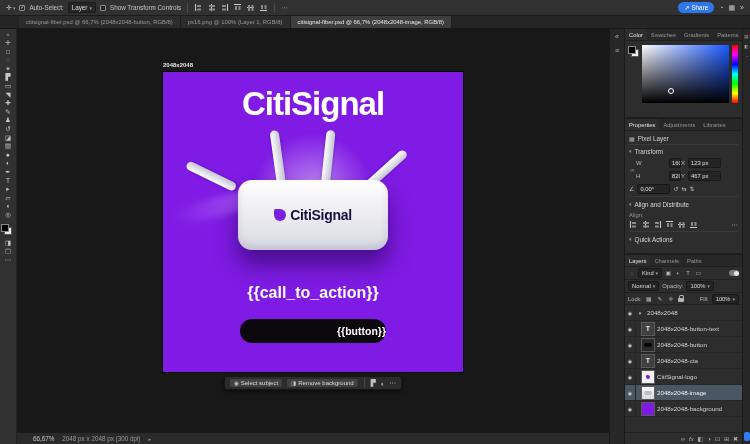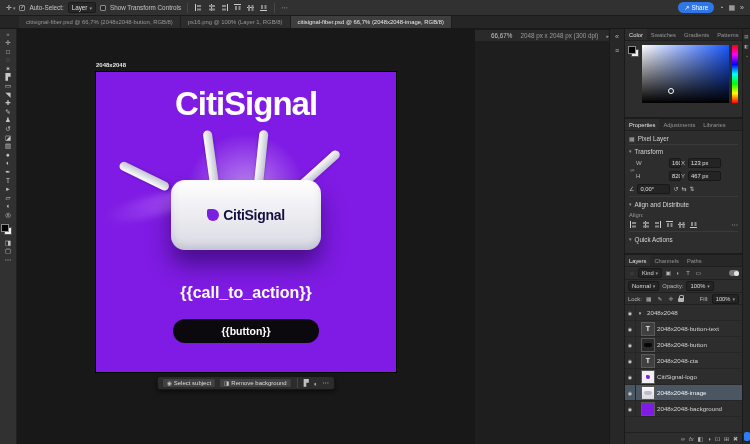--- a/index.html
+++ b/index.html
@@ -50,40 +50,40 @@
   .main{flex:1;display:flex;min-height:0}
 
   .toolstrip{width:17px;background:#313131;border-right:1px solid #222;display:flex;flex-direction:column;align-items:center;padding-top:2px;flex:0 0 auto}
   .ts-top{font-size:6px;color:#9a9a9a;margin-bottom:2px}
   .tools{display:flex;flex-direction:column;align-items:center}
   .tool{width:13px;height:8.6px;display:flex;align-items:center;justify-content:center;font-size:6.5px;color:#c7c7c7;line-height:1}
   .fgbg{position:relative;width:12px;height:12px;margin:4px 0 3px}
   .bg-chip{position:absolute;right:0;bottom:0;width:7px;height:7px;background:#f2f2f2;outline:1px solid #666}
   .fg-chip{position:absolute;left:0;top:0;width:7px;height:7px;background:#0a0a0a;outline:1px solid #9a9a9a}
 
-  .canvas-col{flex:1;display:flex;flex-direction:row;min-width:0}
+  .canvas-col{flex:1;display:flex;flex-direction:column;min-width:0}
   .canvas{flex:1;background:#181818;position:relative;overflow:hidden}
   .size-label{position:absolute;left:calc(50% - 150px);top:33px;font-size:6px;font-weight:bold;color:#e6e6e6}
 
   
   .artwork{position:absolute;left:50%;top:43px;transform:translateX(-50%);width:300px;height:300px;background:#7f1be4;box-shadow:0 0 0 1px #000}
   .aw-title{margin-top:13px;text-align:center;font-size:33px;font-weight:bold;letter-spacing:-1px;color:#fff}
   .router{position:absolute;left:50%;top:108px;transform:translateX(-50%);width:160px;height:70px}
   .rays{position:absolute;left:50%;top:-52px;transform:translateX(-50%);width:130px;height:64px;background:radial-gradient(ellipse at 50% 100%,rgba(255,255,255,.5),rgba(255,255,255,0) 65%);z-index:0}
   .streak{position:absolute;left:-64px;top:16px;width:105px;height:20px;border-radius:50%;background:linear-gradient(90deg,rgba(150,40,255,0),rgba(186,110,255,.8));filter:blur(3px);transform:rotate(-14deg);z-index:0}
   .antenna{position:absolute;width:9px;height:54px;border-radius:5px;background:linear-gradient(90deg,#ffffff,#c4c4d2);transform-origin:50% 100%;box-shadow:0 2px 3px rgba(30,0,70,.35);z-index:1}
   .a1{left:-2px;top:-46px;transform:rotate(-64deg)}
   .a2{left:44px;top:-50px;transform:rotate(-8deg)}
   .a3{left:88px;top:-50px;transform:rotate(6deg)}
   .a4{left:128px;top:-46px;transform:rotate(48deg)}
   .router-body{position:absolute;left:5px;top:0;width:150px;height:70px;border-radius:14px;background:linear-gradient(180deg,#ffffff,#d9d9e3);box-shadow:0 15px 22px rgba(20,0,55,.5),inset 0 -4px 7px rgba(120,120,160,.25);z-index:2;display:flex;align-items:center;justify-content:center;gap:4px}
   .logo-mark{width:12px;height:12px;background:#7a1fe0;border-radius:2px 7px 7px 7px}
   .logo-text{font-size:14px;font-weight:bold;letter-spacing:-.3px;color:#161040}
   .aw-cta{position:absolute;left:0;right:0;top:212px;text-align:center;font-size:16px;font-weight:bold;color:#fff}
-  .aw-button{position:absolute;left:50%;top:247px;transform:translateX(-50%);width:146px;height:24px;border-radius:13px;background:#0b090d;display:flex;align-items:center;justify-content:center;color:#fff;font-size:10.5px;font-weight:bold}
+  .aw-button{position:absolute;left:50%;top:247px;transform:translateX(-50%);width:146px;height:24px;border-radius:13px;background:#0b090d;display:flex;align-items:center;justify-content:flex-end;color:#fff;font-size:10.5px;font-weight:bold}
 
   
   .context-bar{position:absolute;left:50%;top:347px;transform:translateX(-50%);height:14px;background:#2c2c2c;border:1px solid #161616;border-radius:3px;display:flex;align-items:center;gap:3px;padding:0 4px;box-shadow:0 2px 4px rgba(0,0,0,.5);white-space:nowrap}
   .ctx-btn{display:flex;align-items:center;gap:2px;height:10px;background:#414141;border:1px solid #2a2a2a;border-radius:2px;color:#dcdcdc;font-size:6px;padding:0 4px;cursor:default}
   .ctx-ic{font-size:5.5px;color:#c7c7c7}
   .ctx-icon{font-size:6.5px;color:#c0c0c0;padding:0 1px}
 
   
   .statusbar{height:12px;background:#2a2a2a;border-top:1px solid #1a1a1a;display:flex;align-items:center;gap:8px;padding-left:16px;font-size:6.3px;color:#9b9b9b;flex:0 0 auto}
   .statusbar .zoom{color:#c6c6c6}

